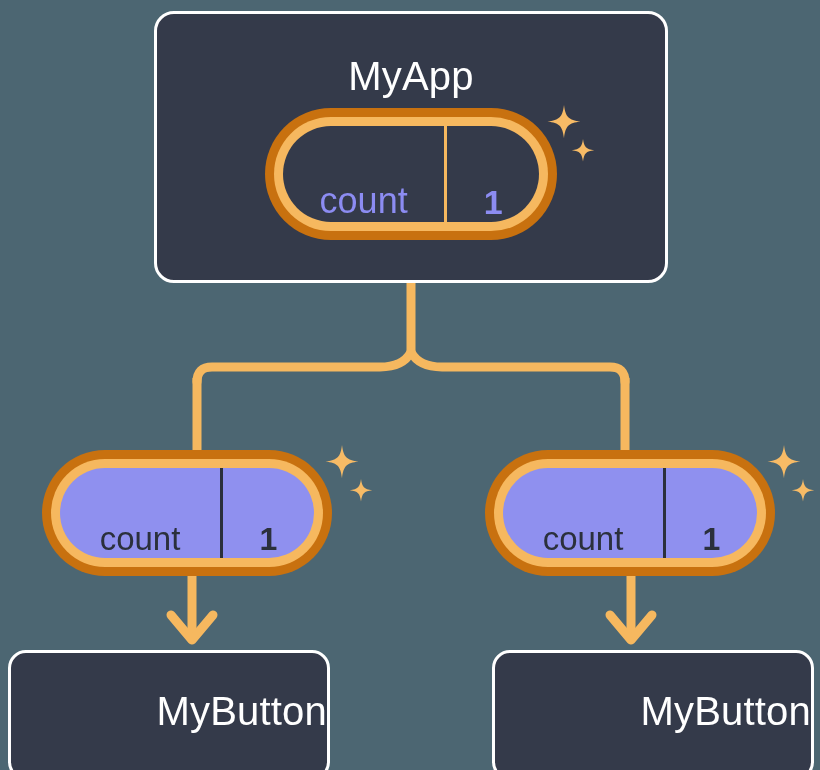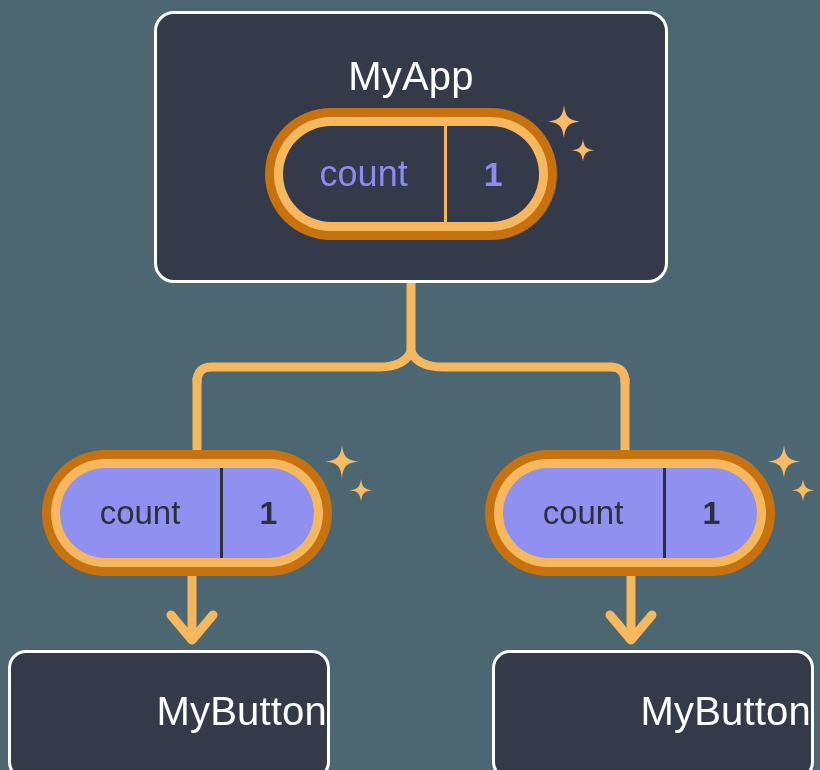--- a/index.html
+++ b/index.html
@@ -98,21 +98,21 @@
     align-items: stretch;
     border-radius: 999px;
     
     background: #f6b85f;
     padding: 9px;
     box-sizing: border-box;
   }
   .pill-body {
     flex: 1;
     display: flex;
-    align-items: center;
+    align-items: flex-end;
     border-radius: 999px;
     overflow: hidden;
     box-sizing: border-box;
   }
   .pill-cell {
     display: flex;
     align-items: center;
     justify-content: center;
     box-sizing: border-box;
   }

